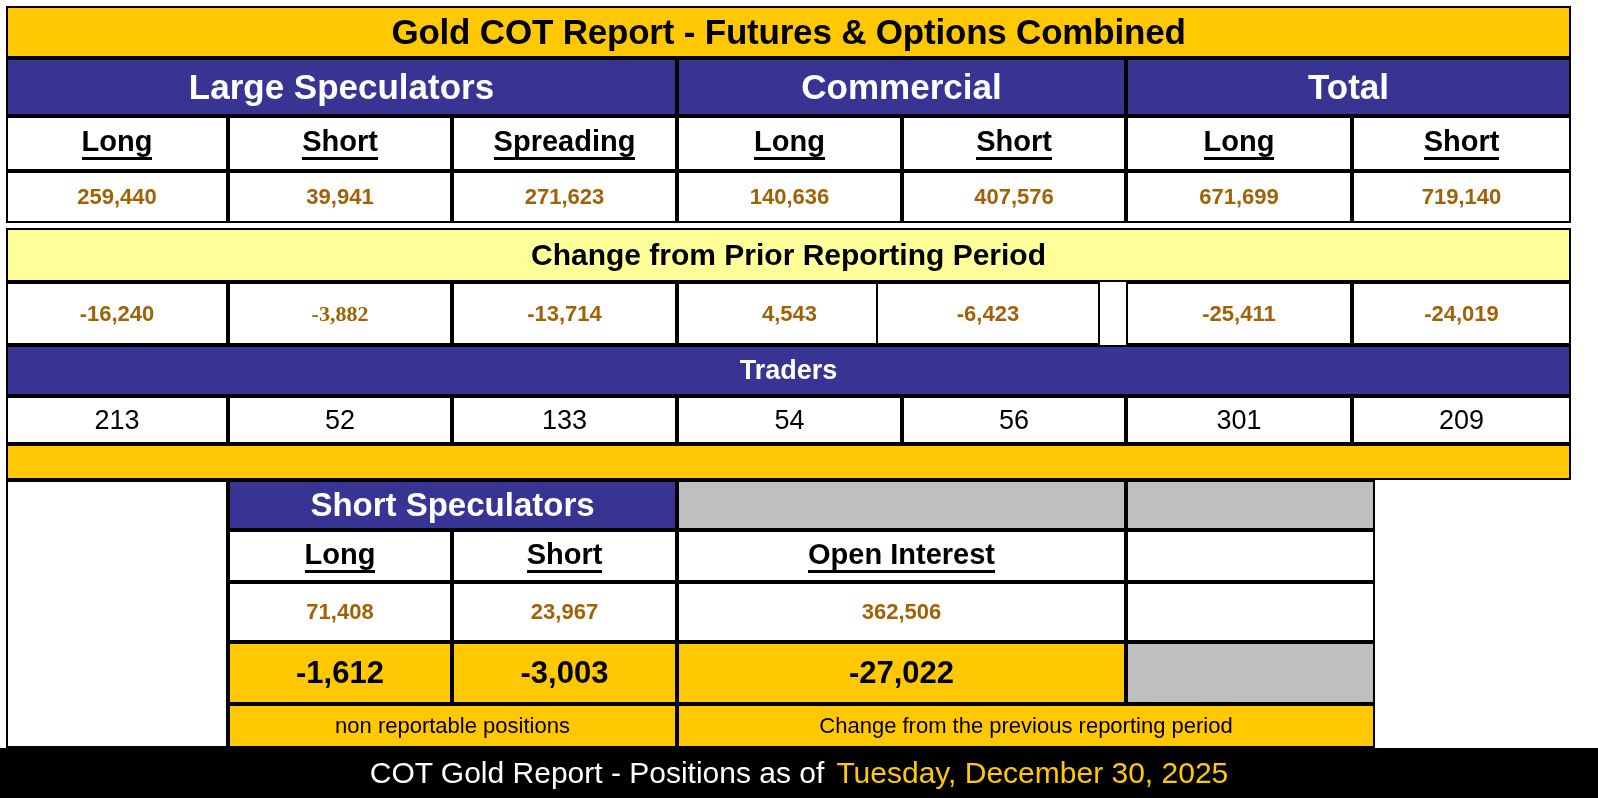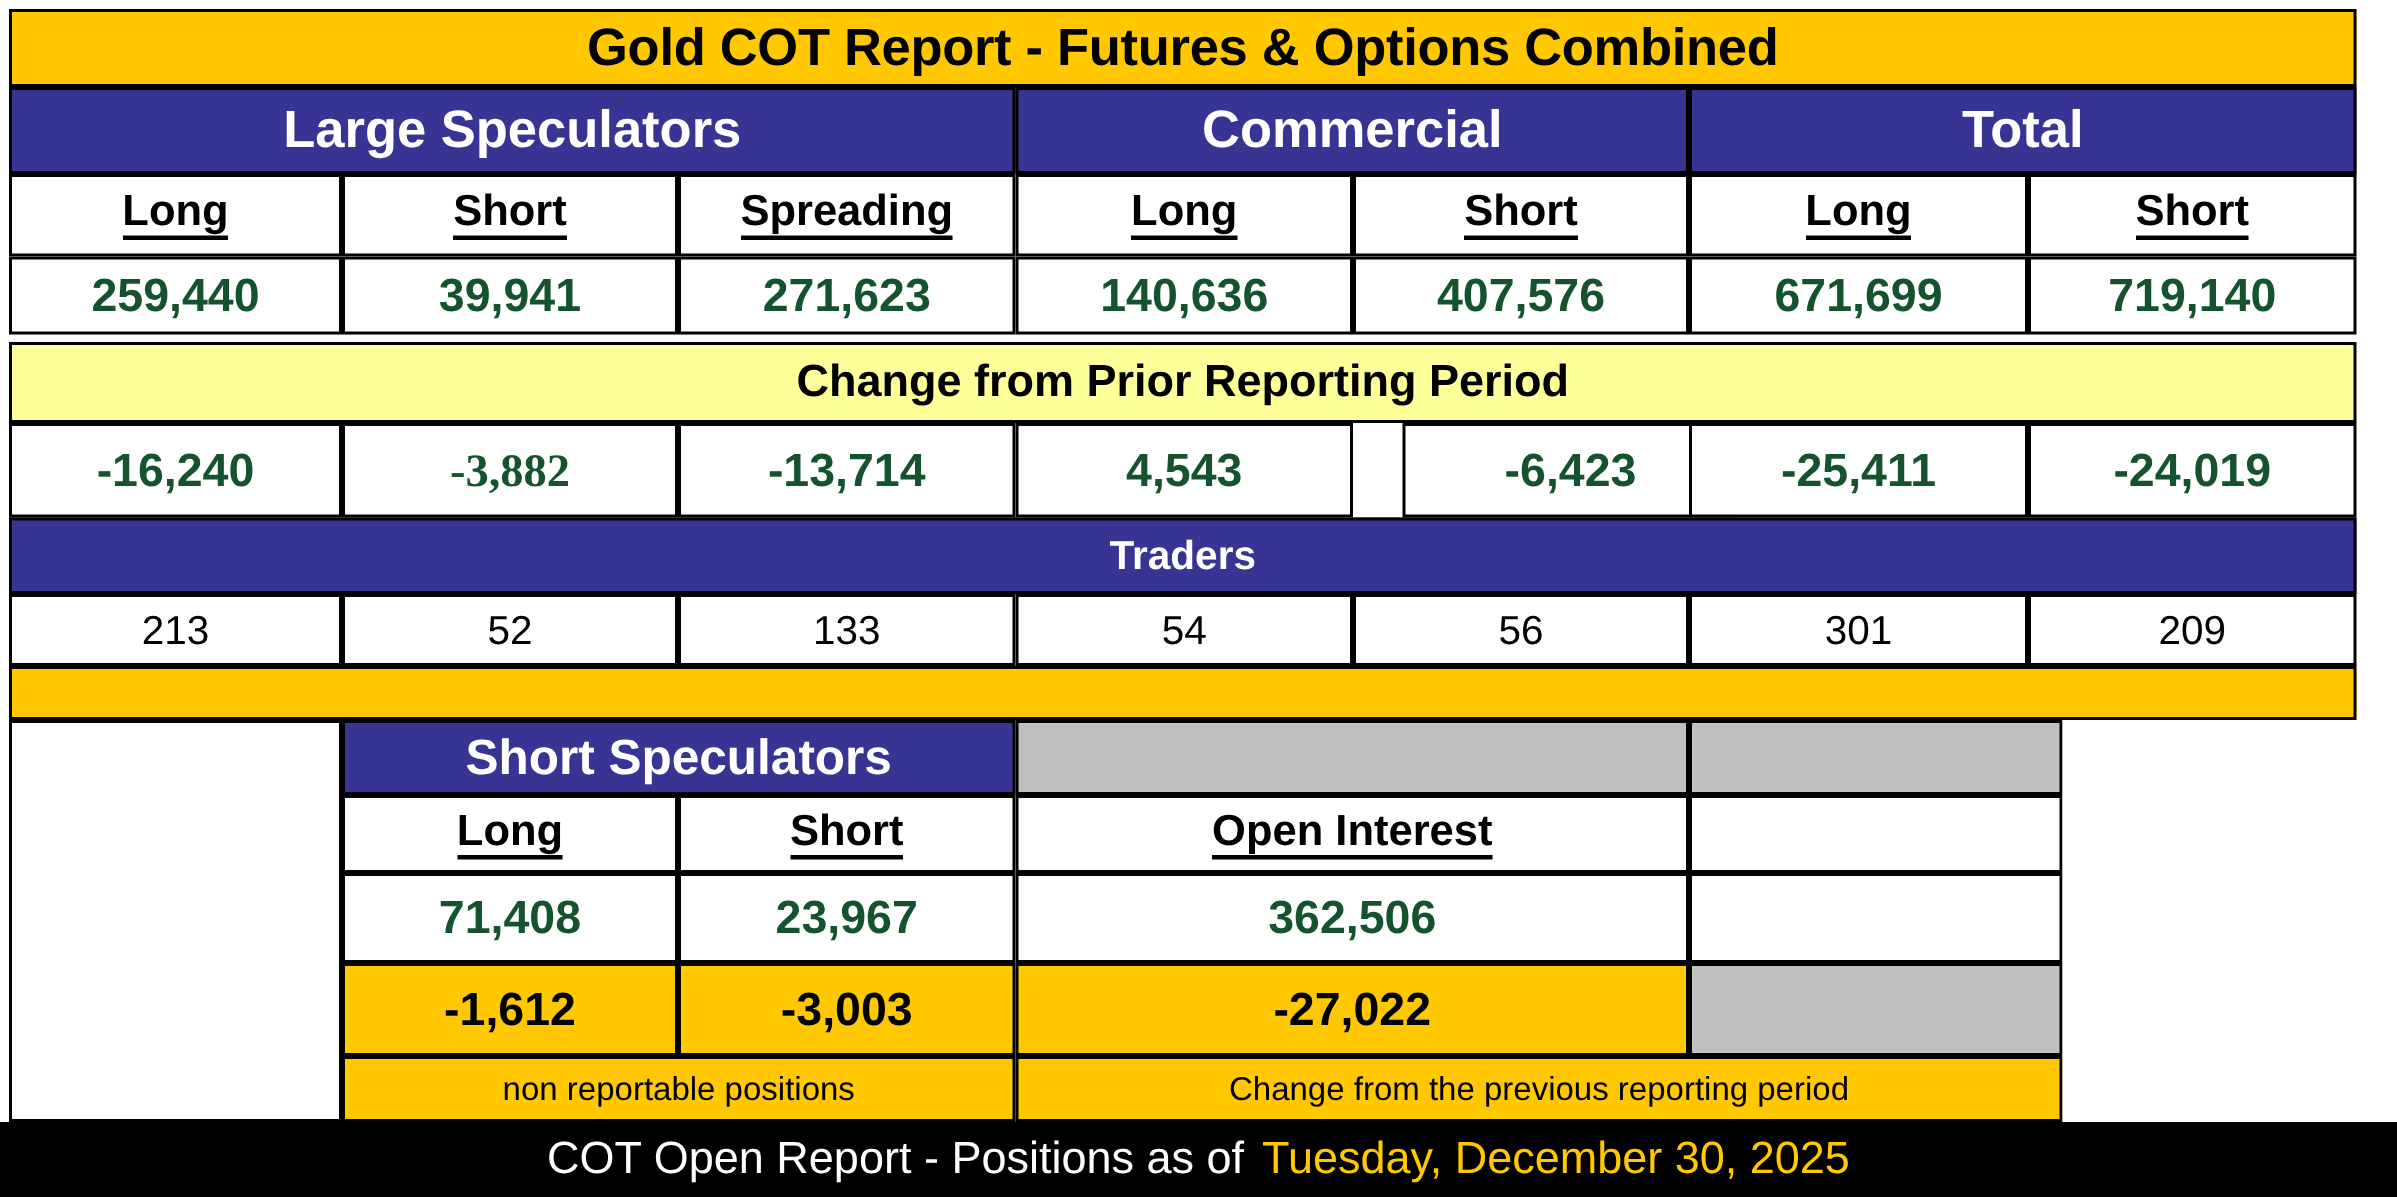--- a/index.html
+++ b/index.html
@@ -30,21 +30,21 @@
   .group-head{
     background:#373494;color:#ffffff;
     font-weight:bold;font-size:35px;
     border:2px solid #000000;
   }
   .col-head{
     font-weight:bold;font-size:29px;color:#000000;background:#ffffff;
   }
   .col-head span{border-bottom:3px solid #000;padding-bottom:1px;line-height:1.0;}
   .value{
-    font-weight:bold;font-size:31px;color:#14532d;background:#ffffff;
+    font-weight:bold;font-size:22px;color:#a16207;background:#ffffff;
   }
   .band-yellow{
     background:#FFFF99;color:#000000;font-weight:bold;font-size:30px;
   }
   .band-blue{
     background:#373494;color:#ffffff;font-weight:bold;font-size:27px;
   }
   .traders-num{
     font-size:27px;font-weight:normal;color:#000000;background:#ffffff;
   }
@@ -110,21 +110,21 @@
   <div class="cell value" style="left:902px;top:171px;width:224px;height:52px;">407,576</div>
   <div class="cell value" style="left:1126px;top:171px;width:226px;height:52px;">671,699</div>
   <div class="cell value" style="left:1352px;top:171px;width:219px;height:52px;">719,140</div>
 
   <div class="cell band-yellow" style="left:6px;top:228px;width:1565px;height:54px;">Change from Prior Reporting Period</div>
 
   <div class="cell value" style="left:6px;top:282px;width:222px;height:63px;">-16,240</div>
   <div class="cell value" style="left:228px;top:282px;width:224px;height:63px;font-family:Liberation Serif, serif;">-3,882</div>
   <div class="cell value" style="left:452px;top:282px;width:225px;height:63px;">-13,714</div>
   <div class="cell value" style="left:677px;top:282px;width:225px;height:63px;">4,543</div>
-  <div class="cell value" style="left:935px;top:282px;width:224px;height:63px;">-6,423</div>
+  <div class="cell value" style="left:876px;top:282px;width:224px;height:63px;">-6,423</div>
   <div class="cell value" style="left:1126px;top:282px;width:226px;height:63px;">-25,411</div>
   <div class="cell value" style="left:1352px;top:282px;width:219px;height:63px;">-24,019</div>
 
   <div class="cell band-blue" style="left:6px;top:345px;width:1565px;height:51px;">Traders</div>
 
   <div class="cell traders-num" style="left:6px;top:396px;width:222px;height:48px;">213</div>
   <div class="cell traders-num" style="left:228px;top:396px;width:224px;height:48px;text-align:right;">52</div>
   <div class="cell traders-num" style="left:452px;top:396px;width:225px;height:48px;">133</div>
   <div class="cell traders-num" style="left:677px;top:396px;width:225px;height:48px;">54</div>
   <div class="cell traders-num" style="left:902px;top:396px;width:224px;height:48px;">56</div>
@@ -159,17 +159,17 @@
   <div class="cell gold-cell" style="left:452px;top:642px;width:225px;height:62px;">-3,003</div>
   <div class="cell gold-cell" style="left:677px;top:642px;width:449px;height:62px;">-27,022</div>
   <div class="cell gray-cell" style="left:1126px;top:642px;width:249px;height:62px;"></div>
 
   <div class="cell note-cell" style="left:228px;top:704px;width:449px;height:44px;">non reportable positions</div>
   <div class="cell note-cell" style="left:677px;top:704px;width:698px;height:44px;">Change from the previous reporting period</div>
 
   <div class="cell blank-cell bordered-none" style="left:1375px;top:480px;width:223px;height:268px;"></div>
 
   <div class="footer-bar">
-    <span class="f-white">COT Open Report - Positions as of</span>
+    <span class="f-white">COT Gold Report - Positions as of</span>
     <span class="f-gold">Tuesday, December 30, 2025</span>
   </div>
 
 </div>
 
 </body></html>

